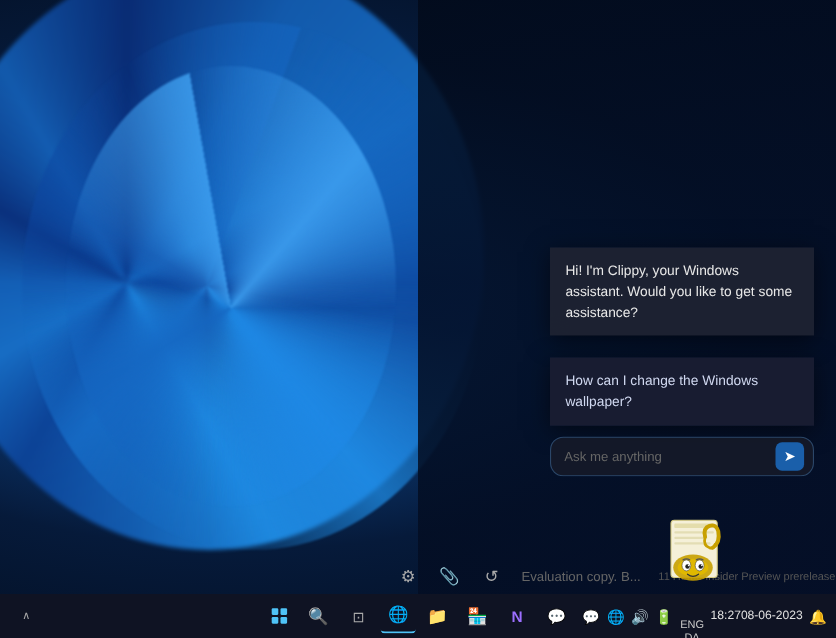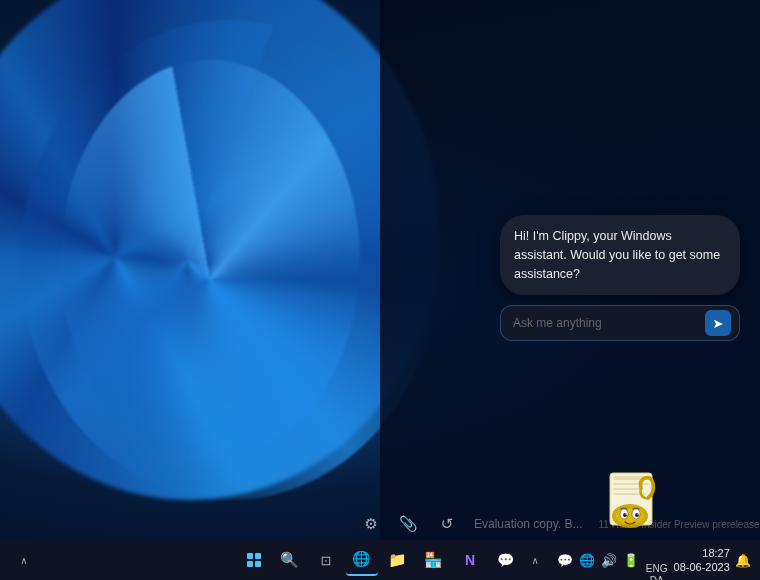--- a/index.html
+++ b/index.html
@@ -154,49 +154,50 @@
       font-size: 16px;
       color: #ccc;
     }
 
     .taskbar-icon.active {
       border-bottom: 2px solid #4fc3f7;
     }
 
     .taskbar-time {
       display: flex;
-      flex-direction: column;
-      align-items: flex-end;
+      flex-direction: row;
+      align-items: flex-start;
       font-size: 11px;
       color: #e0e0e0;
       line-height: 1.3;
       cursor: pointer;
     }
 
     
     #chat-window {
       position: absolute;
       right: 20px;
       top: 215px;
       width: 240px;
       z-index: 50;
       display: flex;
       flex-direction: column;
       gap: 10px;
     }
 
     .chat-bubble {
       background: rgba(30, 35, 50, 0.95);
-      border-radius: 24px;
+      border-radius: 0;
       padding: 12px 14px;
       font-size: 12.5px;
       color: #e8e8e8;
       line-height: 1.5;
       backdrop-filter: blur(10px);
       box-shadow: 0 4px 20px rgba(0,0,0,0.5);
+      margin-top: 10px;
     }
 
     .chat-bubble.user {
       background: rgba(25, 30, 50, 0.95);
       color: #d0d8f0;
     }
 
     .chat-input-area {
       background: rgba(20, 25, 40, 0.95);
       border-radius: 12px;
@@ -329,20 +330,23 @@
     <path d="M46 20 Q44 28 50 30 Q54 31 55 27" stroke="#c8a000" stroke-width="2.5" fill="none" stroke-linecap="round"></path>
   </svg>
 </div>
 
 <div id="chat-window">
 
   <div class="chat-bubble">
     <span>Hi! I'm Clippy, your Windows assistant. Would you like to get some assistance?</span>
   </div>
 
+  <div class="chat-bubble user">
+    <span>How can I change the Windows wallpaper?</span>
+  </div>
 
 
   <div class="chat-input-area">
     <input type="text" class="chat-input" placeholder="Ask me anything" style="">
     <button class="send-btn">➤</button>
   </div>
 </div>
 
 <div id="taskbar">
 

